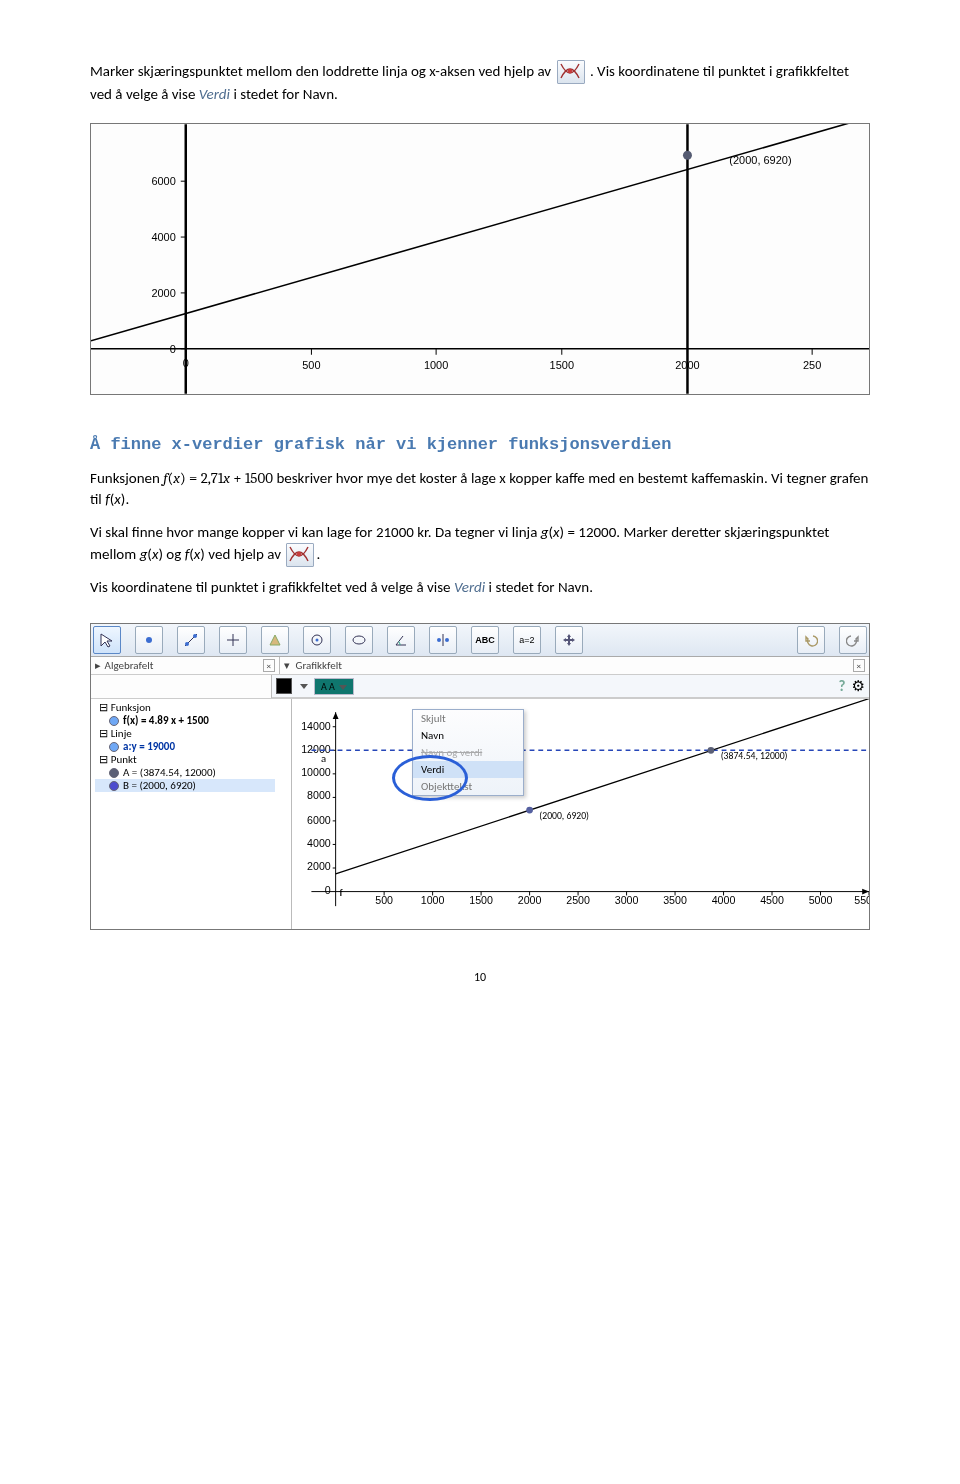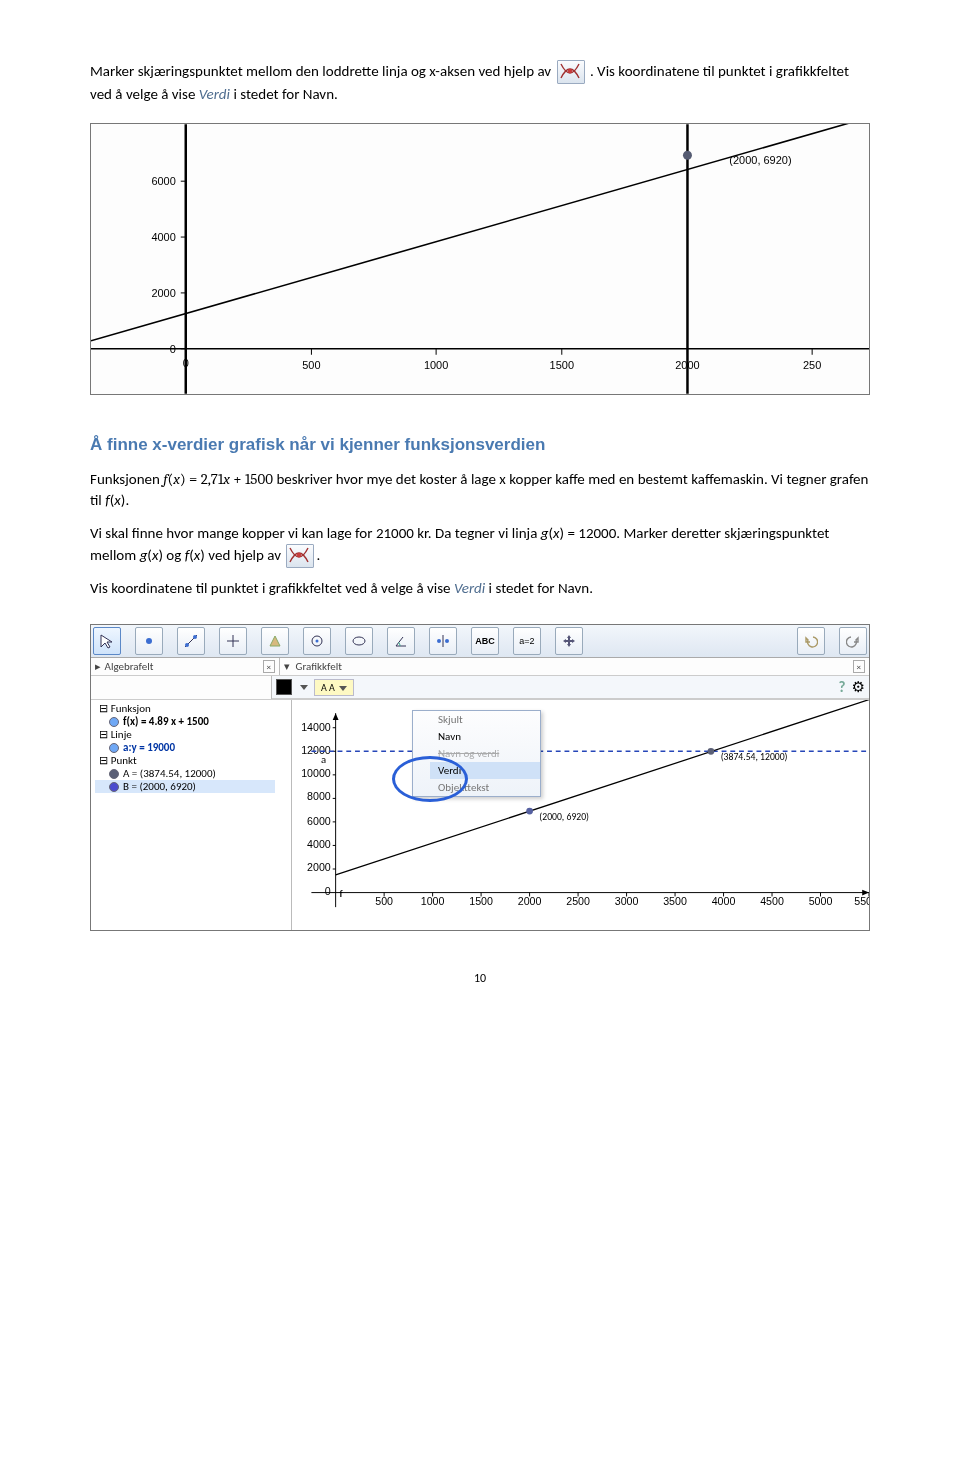--- a/index.html
+++ b/index.html
@@ -7,21 +7,21 @@
     padding: 60px 90px 40px 90px;
     font-family: Calibri, Arial, sans-serif;
     font-size: 15px;
     color: #000;
     background: #fff;
     width: 960px;
     box-sizing: border-box;
   }
   p { margin: 0 0 10px 0; line-height: 1.4; }
   .italic { font-style: italic; color: #4f6d8f; }
-  .heading { color: #4a7ab1; font-size: 17px; font-family: Liberation Sans, sans-serif; margin: 30px 0 14px 0; }
+  .heading { color: #4a7ab1; font-size: 17px; font-family: Liberation Mono, monospace; margin: 30px 0 14px 0; }
   .icon-inline {
     display: inline-block;
     width: 26px; height: 22px;
     vertical-align: middle;
     margin: 0 2px;
     background: linear-gradient(#fbfcfe, #dbe4ee);
     border: 1px solid #9aaac0;
     position: relative;
     border-radius: 1px;
   }
@@ -61,21 +61,20 @@
   .bullet.blue{background:#6fa8f5;}
   .bullet.navy{background:#4c4cce;}
   .bullet.dark{background:#5a5f76;}
   .algebra .bold { font-weight:bold; color:#0035a4;}
   .graph-area { flex:1; position:relative; background:#fff; height:230px;}
   .context {
     position:absolute; left:120px; top:10px; width:110px;
     background:linear-gradient(#fdfdfe,#eef3f9);
     border:1px solid #9baecb; font-size:11px;
     box-shadow:2px 2px 4px rgba(0,0,0,.2);
-    padding-left:17px;
   }
   .context div{padding:2px 8px; white-space:nowrap;}
   .context .sel{ background:#cfe1f7;}
   .context .dim{ color:#777;}
   .ellipse {
     position:absolute; left:100px; top:56px;
     width:70px;height:40px;border:3px solid #2a5fd7;border-radius:50%;
     pointer-events:none;
   }
   .color-sq{width:14px;height:14px;background:#000;border:1px solid #555;display:inline-block;}
@@ -260,21 +259,21 @@
       <span style="flex:1"></span>
       <span style="border:1px solid #aaa;padding:0 3px;font-size:9px;">×</span>
     </div>
   </div>
 
   <div style="display:flex;">
     <div style="width:180px;border-right:1px solid #bbb;"></div>
     <div style="flex:1;padding:2px 4px;display:flex;align-items:center;gap:6px;background:#f4f7fb;border-bottom:1px solid #ccc;">
       <span class="color-sq"></span>
         <span class="dropdown-tri"></span>
-      <span style="border:1px solid #bbc;padding:1px 6px;font-size:10px;background:#fef9c3;"><span>A A</span> <span class="dropdown-tri"></span></span>
+      <span style="border:1px solid #bbc;padding:1px 6px;font-size:10px;background:#0f766e;"><span>A A</span> <span class="dropdown-tri"></span></span>
       <span style="flex:1"></span>
       <span style="color:#7a9;font-weight:bold;">?</span>
       <span>⚙</span>
     </div>
   </div>
 
   <div class="panel-row">
     <div class="algebra">
       <div class="sect"><span>⊟</span> <span>Funksjon</span></div>
       <div class="item">

